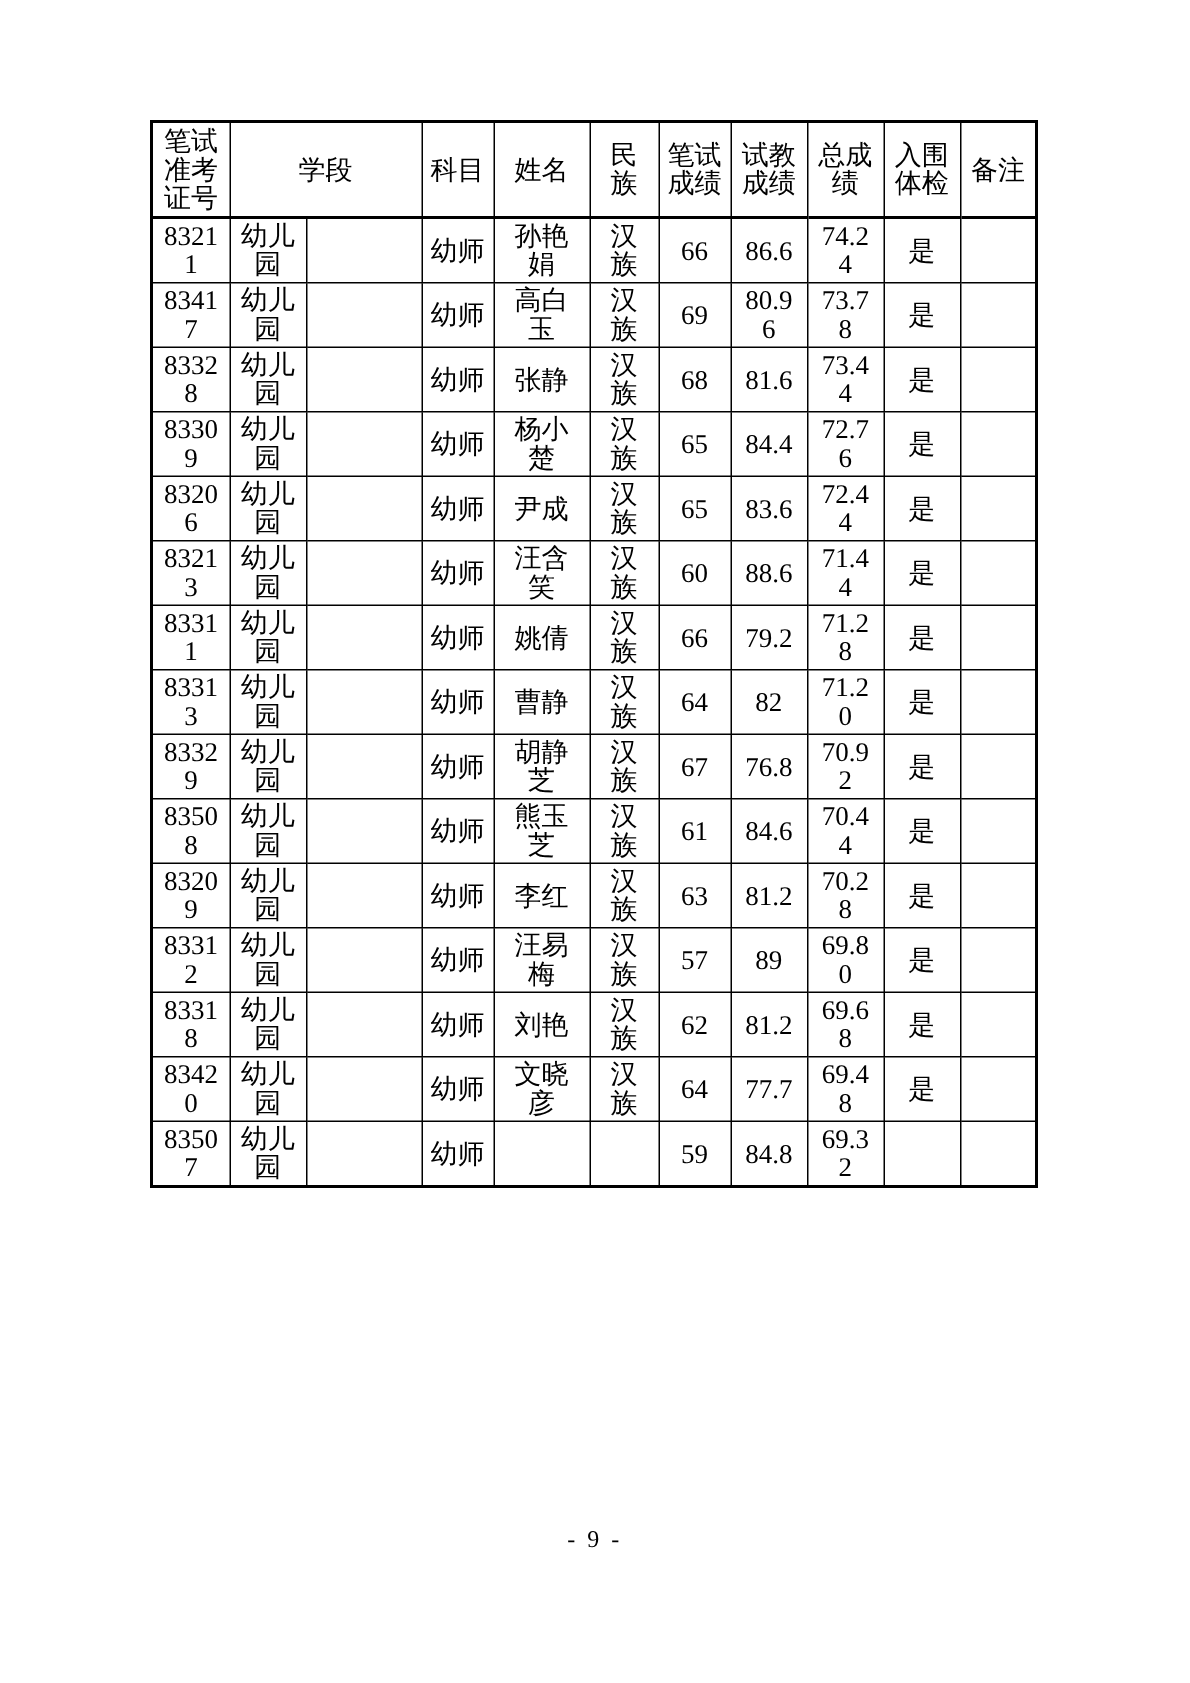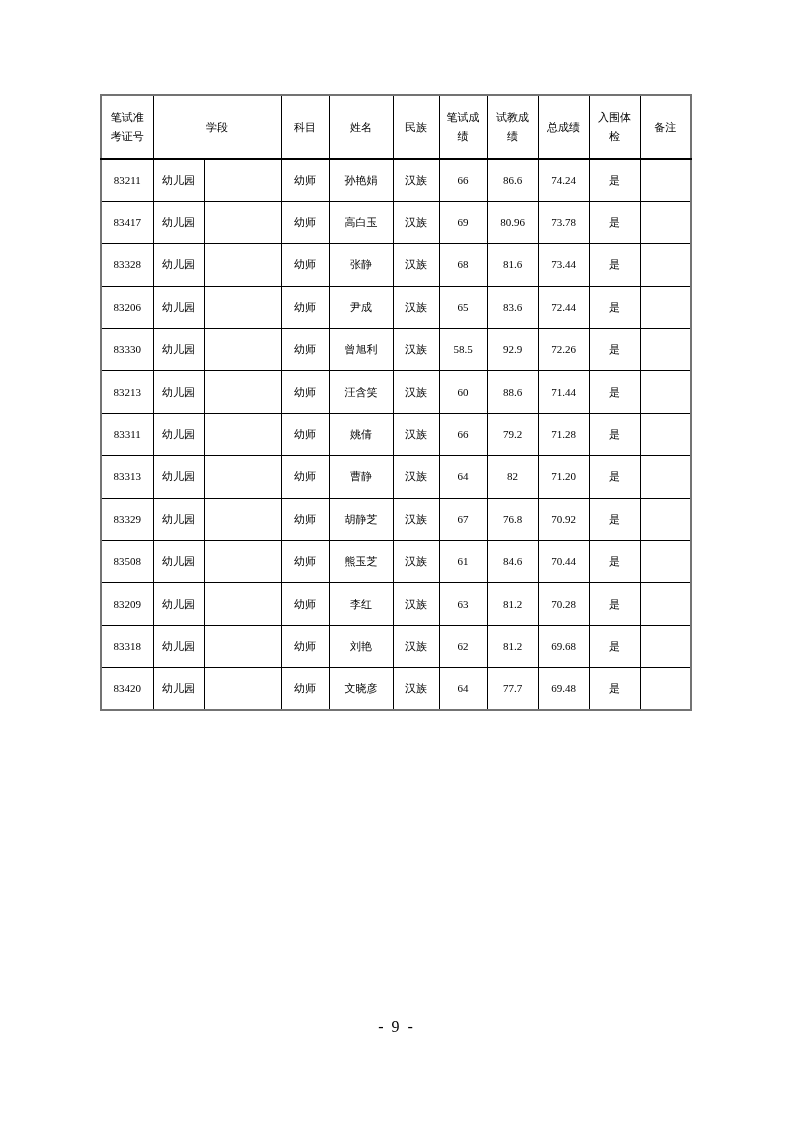--- a/index.html
+++ b/index.html
@@ -12,26 +12,26 @@
     .page {
       position: relative;
       width: 793px;
       height: 1122px;
       background: #ffffff;
       overflow: hidden;
     }
     table.score-table {
       position: absolute;
       left: 100px;
-      top: 94px;
+      top: 80px;
       width: 590px;
       border-collapse: collapse;
       table-layout: fixed;
-      border: 2px solid #737373;
-      font-size: 11px;
+      border: 2px solid #000000;
+      font-size: 18px;
     }
     table.score-table th,
     table.score-table td {
       border: 1px solid #000;
       text-align: center;
       vertical-align: middle;
       padding: 2px 5px;
       font-weight: normal;
       line-height: 19px;
       word-break: break-all;
@@ -124,46 +124,46 @@
           <td>幼师</td>
           <td>张静</td>
           <td>汉族</td>
           <td>68</td>
           <td>81.6</td>
           <td>73.44</td>
           <td>是</td>
           <td></td>
         </tr>
         <tr>
+          <td>83309</td>
+          <td>幼儿园</td>
+          <td></td>
+          <td>幼师</td>
+          <td>杨小楚</td>
+          <td>汉族</td>
+          <td>65</td>
+          <td>84.4</td>
+          <td>72.76</td>
+          <td>是</td>
+          <td></td>
+        </tr>
+        <tr>
           <td>83206</td>
           <td>幼儿园</td>
           <td></td>
           <td>幼师</td>
           <td>尹成</td>
           <td>汉族</td>
           <td>65</td>
           <td>83.6</td>
           <td>72.44</td>
           <td>是</td>
           <td></td>
         </tr>
         <tr>
-          <td>83330</td>
-          <td>幼儿园</td>
-          <td></td>
-          <td>幼师</td>
-          <td>曾旭利</td>
-          <td>汉族</td>
-          <td>58.5</td>
-          <td>92.9</td>
-          <td>72.26</td>
-          <td>是</td>
-          <td></td>
-        </tr>
-        <tr>
           <td>83213</td>
           <td>幼儿园</td>
           <td></td>
           <td>幼师</td>
           <td>汪含笑</td>
           <td>汉族</td>
           <td>60</td>
           <td>88.6</td>
           <td>71.44</td>
           <td>是</td>
@@ -228,20 +228,33 @@
           <td>幼师</td>
           <td>李红</td>
           <td>汉族</td>
           <td>63</td>
           <td>81.2</td>
           <td>70.28</td>
           <td>是</td>
           <td></td>
         </tr>
         <tr>
+          <td>83312</td>
+          <td>幼儿园</td>
+          <td></td>
+          <td>幼师</td>
+          <td>汪易梅</td>
+          <td>汉族</td>
+          <td>57</td>
+          <td>89</td>
+          <td>69.80</td>
+          <td>是</td>
+          <td></td>
+        </tr>
+        <tr>
           <td>83318</td>
           <td>幼儿园</td>
           <td></td>
           <td>幼师</td>
           <td>刘艳</td>
           <td>汉族</td>
           <td>62</td>
           <td>81.2</td>
           <td>69.68</td>
           <td>是</td>
@@ -253,18 +266,31 @@
           <td></td>
           <td>幼师</td>
           <td>文晓彦</td>
           <td>汉族</td>
           <td>64</td>
           <td>77.7</td>
           <td>69.48</td>
           <td>是</td>
           <td></td>
         </tr>
+        <tr>
+          <td>83507</td>
+          <td>幼儿园</td>
+          <td></td>
+          <td>幼师</td>
+          <td></td>
+          <td></td>
+          <td>59</td>
+          <td>84.8</td>
+          <td>69.32</td>
+          <td></td>
+          <td></td>
+        </tr>
       </tbody>
   </table>
 
   <div class="footer">- 9 -</div>
 
 </div>
 
 </body></html>

